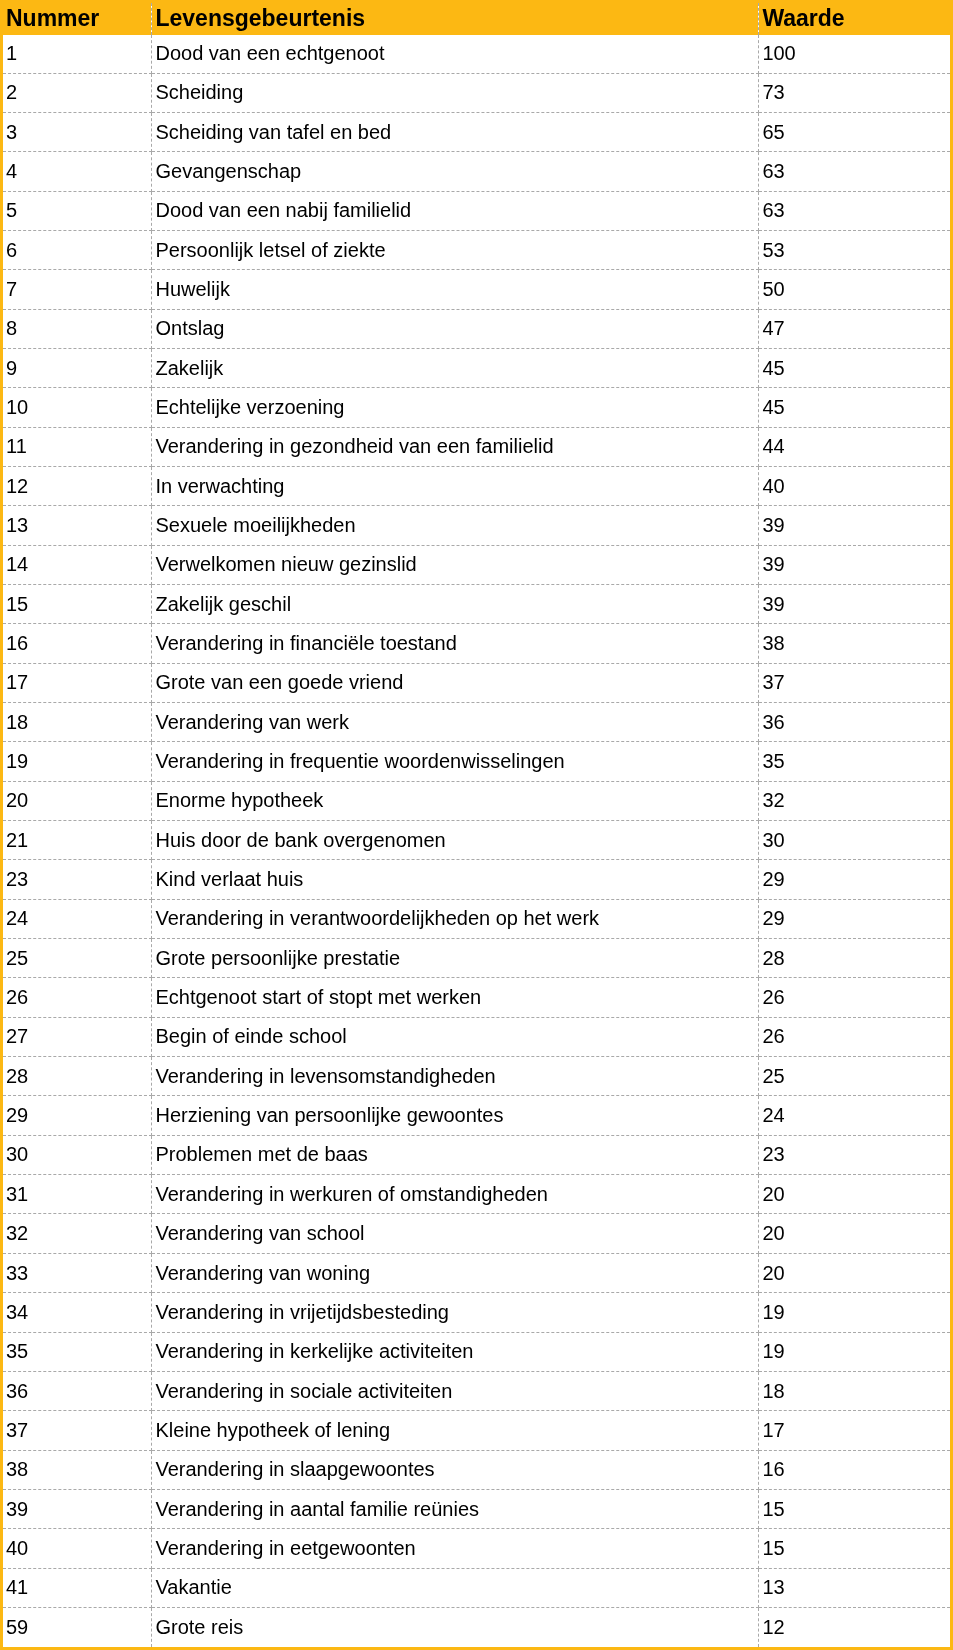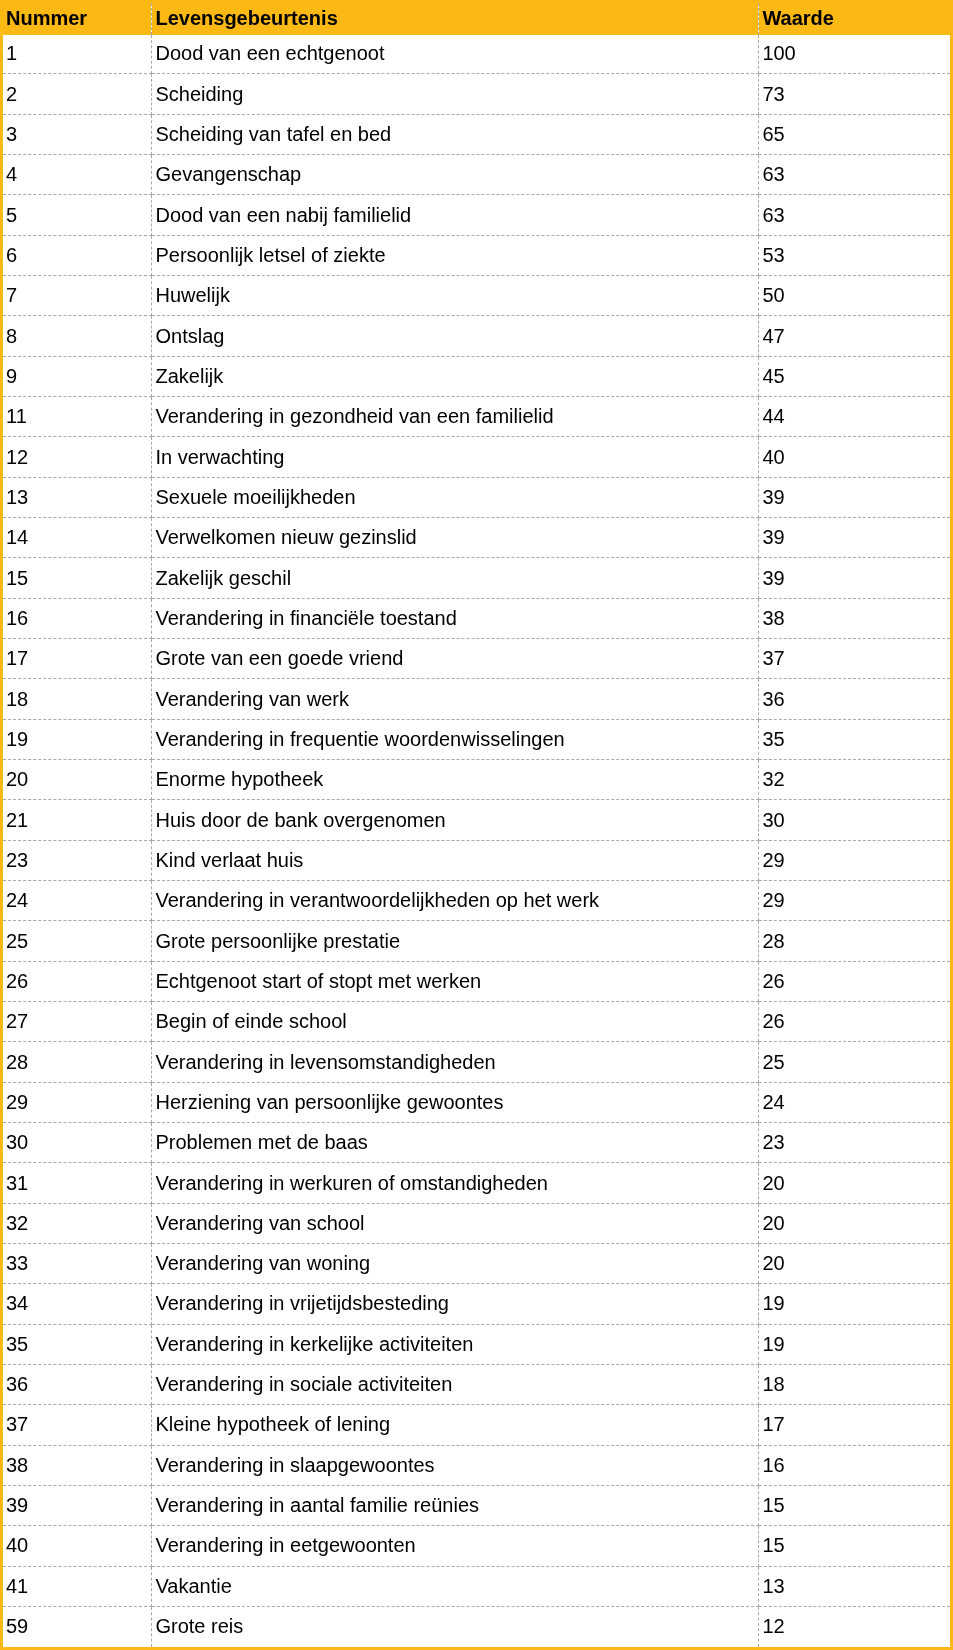--- a/index.html
+++ b/index.html
@@ -25,21 +25,21 @@
     background: var(--row-bg);
   }
   col.c-nummer { width: 150px; }
   col.c-gebeurtenis { width: 605px; }
   col.c-waarde { width: 192px; }
 
   thead tr { height: 33px; }
   th {
     background: var(--gold);
     font-weight: bold;
-    font-size: 20px;
+    font-size: 23px;
     text-align: left;
     vertical-align: middle;
     padding: 0 0 0 3px;
     border-right: 1px dashed var(--grid);
     white-space: nowrap;
     overflow: hidden;
   }
   th:last-child { border-right: none; }
 
   td {
@@ -112,20 +112,25 @@
         <td>8</td>
         <td>Ontslag</td>
         <td>47</td>
       </tr>
       <tr>
         <td>9</td>
         <td>Zakelijk</td>
         <td>45</td>
       </tr>
       <tr>
+        <td>10</td>
+        <td>Echtelijke verzoening</td>
+        <td>45</td>
+      </tr>
+      <tr>
         <td>11</td>
         <td>Verandering in gezondheid van een familielid</td>
         <td>44</td>
       </tr>
       <tr>
         <td>12</td>
         <td>In verwachting</td>
         <td>40</td>
       </tr>
       <tr>

